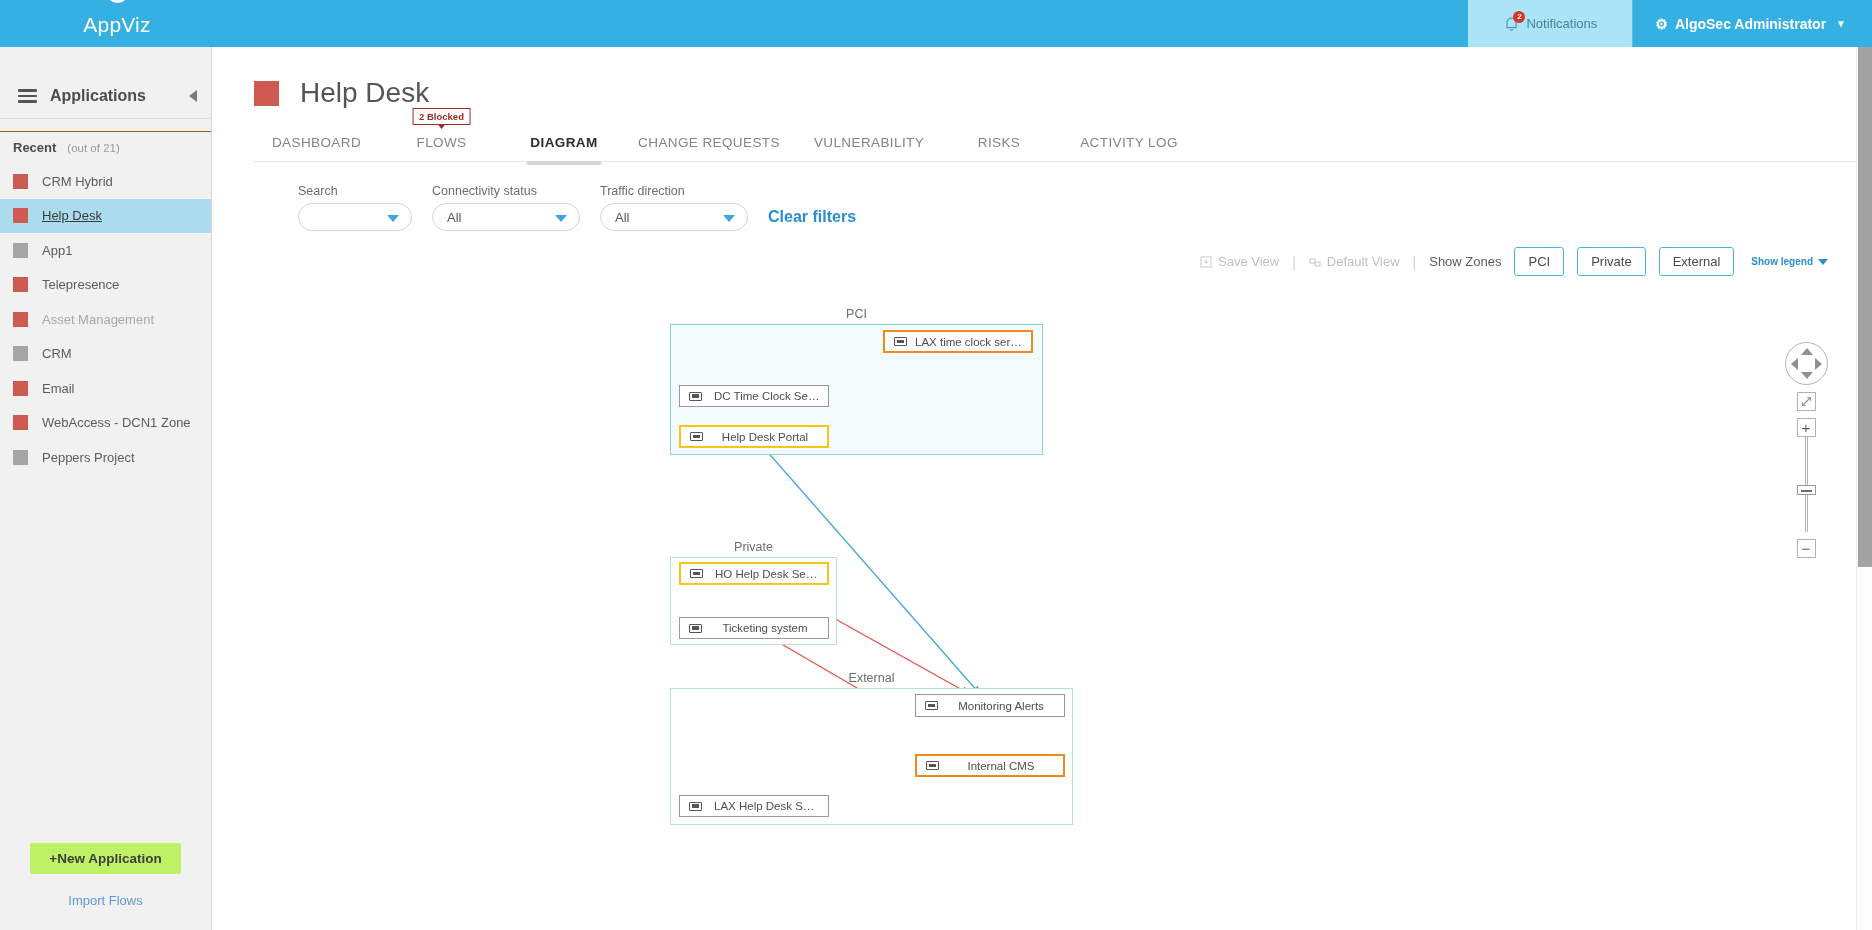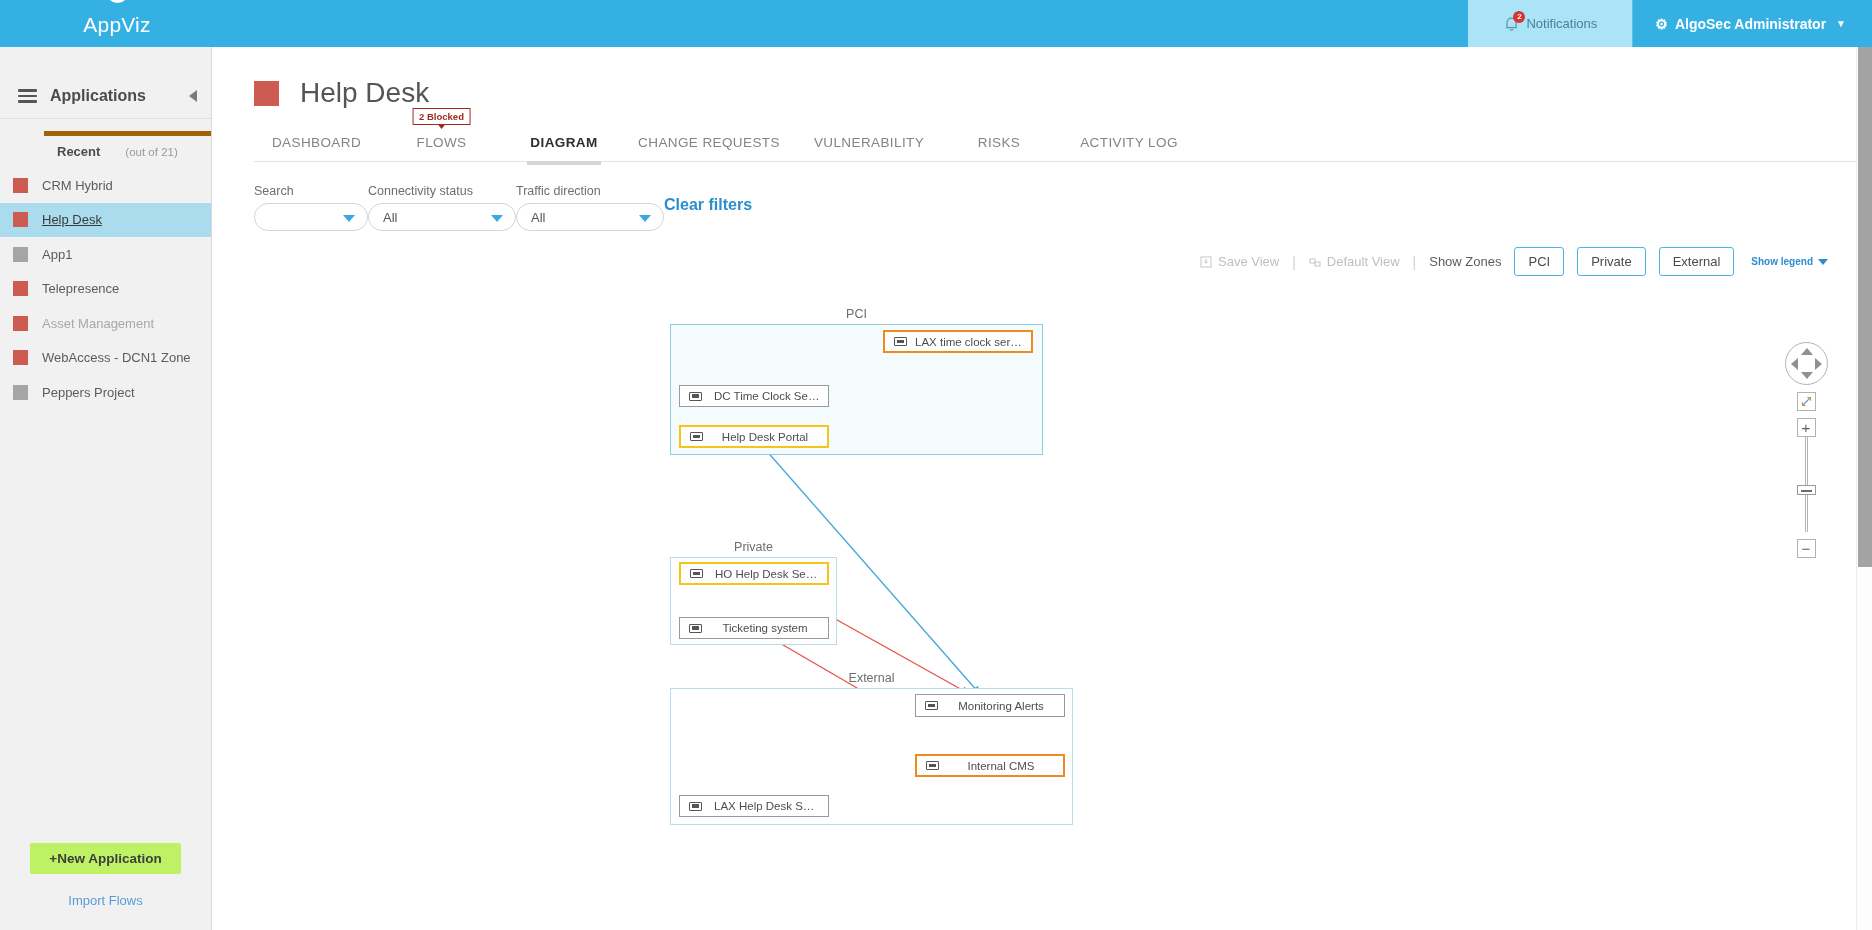--- a/index.html
+++ b/index.html
@@ -92,22 +92,22 @@
   .search-ico {
     position: absolute; right: 7px; top: 4px;
     width: 20px; height: 20px;
   }
   .adv-search {
     display: block; margin: 7px 0 0 13px;
     font-size: 12.5px; color: #5b9bd5; cursor: pointer;
   }
   .recent-head {
     margin-top: 12px; padding: 8px 13px 7px 13px;
-    border-top: 5px solid #a16207;
-    display: flex; align-items: baseline; gap: 25px; margin-left: 44px;
+    border-top: 1px solid #a16207;
+    display: flex; align-items: baseline; gap: 11px;
   }
   .recent-label { font-size: 13px; font-weight: bold; color: #4c4c4c; }
   .recent-count { font-size: 11.5px; color: #9a9a9a; }
   .app-list { margin-top: 2px; }
   .app-item {
     height: 34.5px; display: flex; align-items: center; gap: 14px;
     padding-left: 13px; cursor: pointer;
   }
   .app-item.active { background: #aadcee; }
   .app-sq { width: 15px; height: 15px; flex: 0 0 auto; }
@@ -167,22 +167,23 @@
   }
   .blocked-badge::after {
     content: ""; position: absolute; left: 50%; bottom: -5px;
     transform: translateX(-50%);
     border-left: 4px solid transparent; border-right: 4px solid transparent;
     border-top: 5px solid #9e2a24;
   }
 
   
   .filters {
-    display: flex; align-items: center; 
+    display: flex; align-items: flex-end; gap: 20px;
     padding: 22px 0 0 42px;
+    margin-left: 44px;
   }
   .filter-group { display: flex; flex-direction: column; gap: 5px; }
   .filter-label { font-size: 12.5px; color: #6e6e6e; }
   .pill {
     position: relative; height: 28px; border: 1px solid #cfd6dd;
     border-radius: 14px; background: #fff;
     display: flex; align-items: center; padding: 0 30px 0 14px;
     font-size: 13px; color: #555; cursor: pointer;
   }
   .pill.w110 { width: 114px; }
@@ -364,20 +365,28 @@
         <span class="app-sq" style="background: rgb(165, 165, 165);"></span>
         <span class="app-name">App1</span>
       </div>
       <div class="app-item">
         <span class="app-sq" style="background: rgb(205, 91, 81);"></span>
         <span class="app-name">Telepresence</span>
       </div>
       <div class="app-item">
         <span class="app-sq" style="background: rgb(205, 91, 81);"></span>
         <span class="app-name dim">Asset Management</span>
+      </div>
+      <div class="app-item">
+        <span class="app-sq" style="background: rgb(165, 165, 165);"></span>
+        <span class="app-name">CRM</span>
+      </div>
+      <div class="app-item">
+        <span class="app-sq" style="background: rgb(205, 91, 81);"></span>
+        <span class="app-name">Email</span>
       </div>
       <div class="app-item">
         <span class="app-sq" style="background: rgb(205, 91, 81);"></span>
         <span class="app-name">WebAccess - DCN1 Zone</span>
       </div>
       <div class="app-item">
         <span class="app-sq" style="background: rgb(165, 165, 165);"></span>
         <span class="app-name">Peppers Project</span>
       </div>
     </div>

